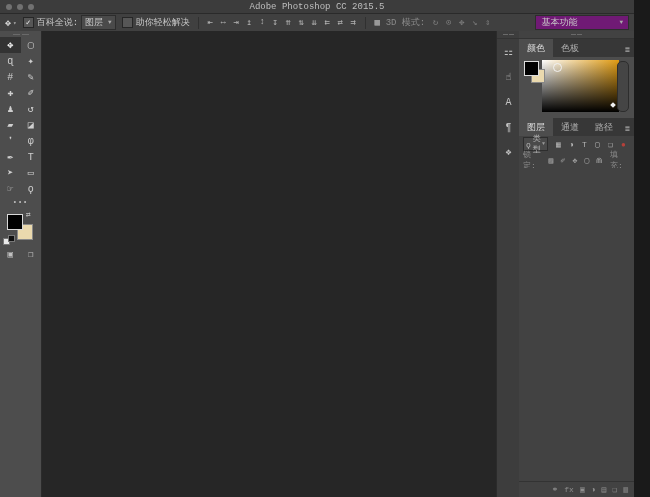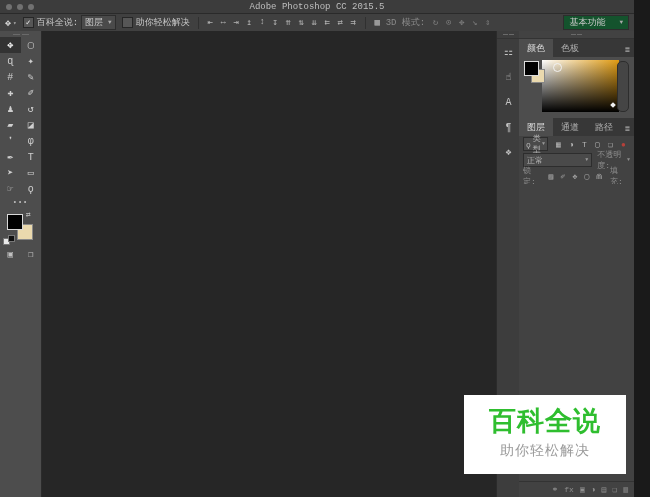--- a/index.html
+++ b/index.html
@@ -22,22 +22,22 @@
       font-size:8px;line-height:9px;text-align:center;color:#eee;}
   .oblabel{margin-right:3px;}
   .dd{display:flex;align-items:center;background:#4a4a4a;border:1px solid #2d2d2d;height:13px;
       padding:0 3px;margin-right:6px;}
   .dd .chev{font-size:6px;color:#aaa;margin-left:5px;}
   .sep{width:1px;height:12px;background:#303030;margin:0 5px;}
   .icongroup{display:flex;}
   .obi{width:13px;text-align:center;color:#b2b2b2;font-size:9px;cursor:default;}
   .obi.gray{color:#7d7d7d;}
   .graylabel{color:#8a8a8a;margin:0 4px 0 2px;}
-  .wsbtn{margin-left:auto;display:flex;align-items:center;background:#14532d;
-         border:1px solid #2d2d2d;height:13px;padding:0 5px;}
+  .wsbtn{margin-left:auto;display:flex;align-items:center;background:#701a75;
+         border:1px solid #2d2d2d;height:13px;padding:0 5px;gap:28px;}
   .wsbtn .chev{font-size:6px;color:#aaa;margin-left:14px;}
   
   .toolbar{position:absolute;left:0;top:31px;bottom:0;width:41px;background:#4d4d4d;
            border-right:1px solid #2b2b2b;}
   .grip{height:6px;display:flex;align-items:center;justify-content:center;gap:2px;}
   .grip i{display:block;width:7px;height:1px;background:#6a6a6a;}
   .tools{display:grid;grid-template-columns:1fr 1fr;grid-auto-rows:16px;}
   .tool{display:flex;align-items:center;justify-content:center;color:#cfcfcf;font-size:10px;}
   .tool.selected{background:#333333;color:#fff;}
   .tbellipsis{height:10px;text-align:center;color:#bdbdbd;font-size:7px;letter-spacing:1px;line-height:10px;}
@@ -251,28 +251,20 @@
       <span class="ficons">
           <span class="fi">▦</span>
           <span class="fi">◑</span>
           <span class="fi">T</span>
           <span class="fi">▢</span>
           <span class="fi">❏</span>
           <span class="fi" style="color: rgb(181, 64, 58);">●</span>
         </span>
     </div>
 
-    <div class="lrow">
-      <span class="blenddd">
-        <span>正常</span>
-        <span class="chev">▼</span>
-      </span>
-      <span class="glabel">不透明度:</span>
-      <span class="chev" style="font-size:5px;color:#8d8d8d;margin-left:auto;">▼</span>
-    </div>
 
     <div class="lrow">
       <span class="glabel" style="margin-left:0;">锁定:</span>
       <span class="lockicons">
           <span class="li">▨</span>
           <span class="li">✐</span>
           <span class="li">✥</span>
           <span class="li">▢</span>
           <span class="li">⋒</span>
         </span>
@@ -287,18 +279,14 @@
           <span class="pbi">fx</span>
           <span class="pbi">▣</span>
           <span class="pbi">◑</span>
           <span class="pbi">▤</span>
           <span class="pbi">❏</span>
           <span class="pbi">▥</span>
         </span>
     </div>
   </div>
 
-  <div class="watermark">
-    <span class="wmtitle" style="color: rgb(47, 190, 47);">百科全说</span>
-    <span class="wmsub">助你轻松解决</span>
-  </div>
 
 </div>
 
 </body></html>

